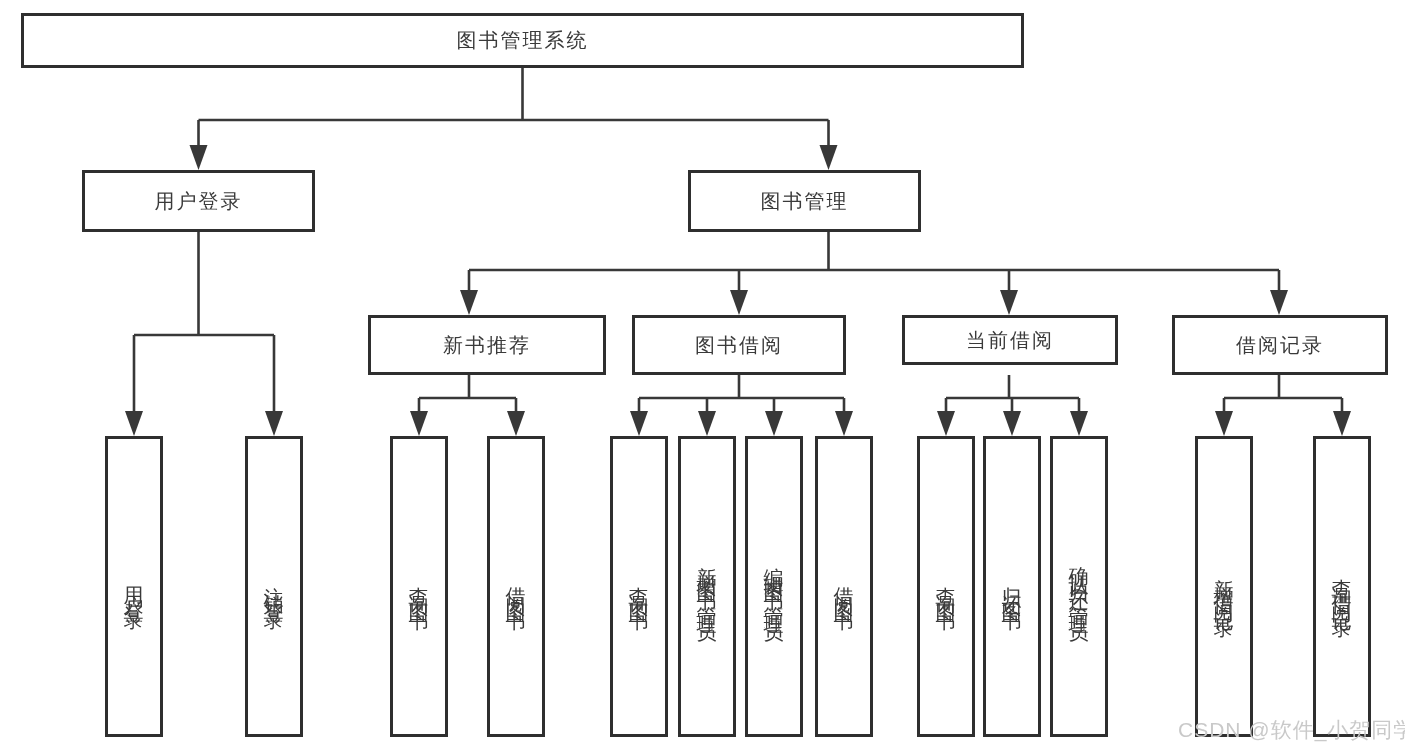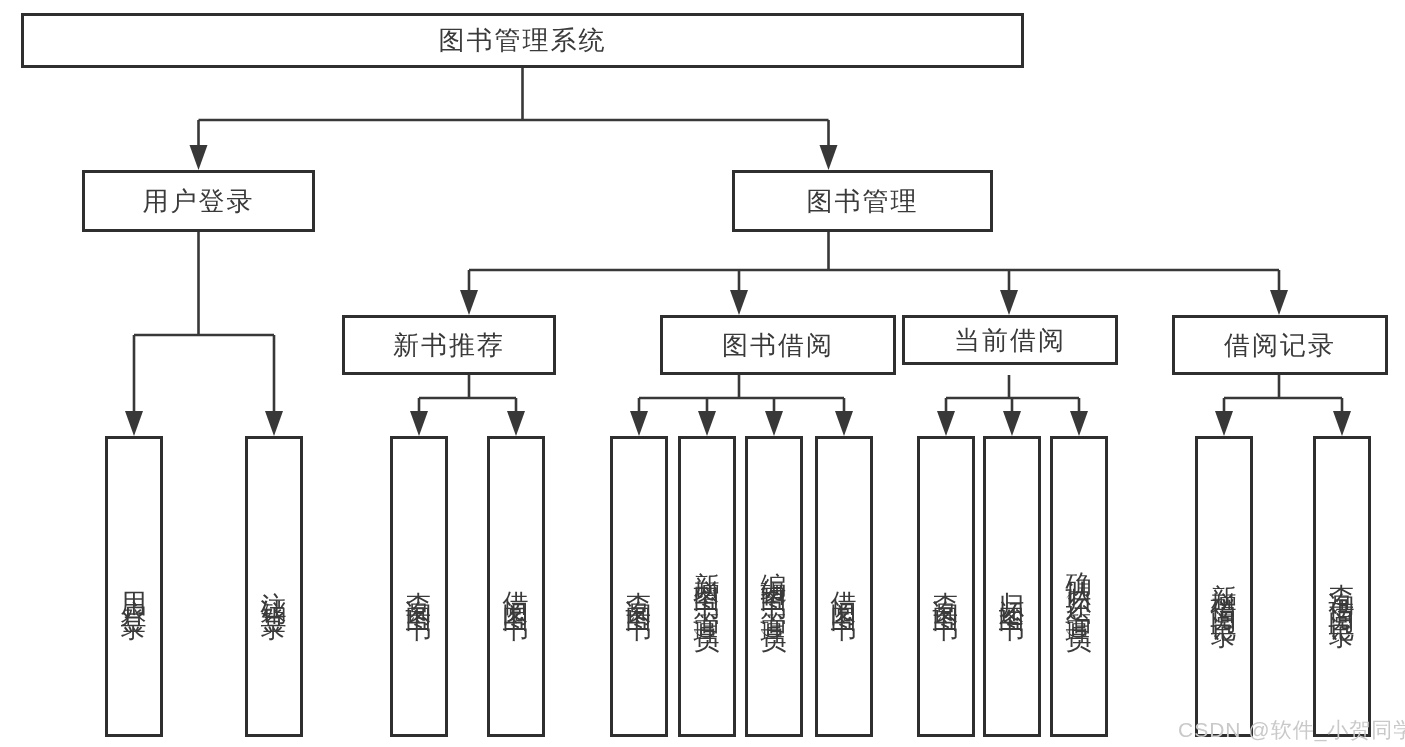--- a/index.html
+++ b/index.html
@@ -22,21 +22,21 @@
   .arrowhead{fill:var(--line);stroke:none;}
   .box{
     position:absolute;
     background:#fff;
     border:3px solid var(--box-border);
     box-sizing:border-box;
     display:flex;align-items:center;justify-content:center;
     z-index:2;
   }
   .lbl{
-    font-size:26px;color:var(--text);letter-spacing:2px;
+    font-size:20px;color:var(--text);letter-spacing:2px;
     white-space:nowrap;
   }
   .v .lbl{
     writing-mode:vertical-rl;
     letter-spacing:8px;
     line-height:1;
     white-space:normal;
   }
   .watermark{
     position:absolute;left:1178px;top:716px;
@@ -85,28 +85,28 @@
     <polygon class="arrowhead" points="1342,436 1333,411 1351,411"></polygon>
   </svg>
 
   <div class="box h" style="left:21px;top:13px;width:1003px;height:55px;">
     <span class="lbl">图书管理系统</span>
   </div>
 
   <div class="box h" style="left:82px;top:170px;width:233px;height:62px;">
     <span class="lbl">用户登录</span>
   </div>
-  <div class="box h" style="left:732px;top:170px;width:261px;height:62px;">
+  <div class="box h" style="left:688px;top:170px;width:233px;height:62px;">
     <span class="lbl">图书管理</span>
   </div>
 
-  <div class="box h" style="left:342px;top:315px;width:214px;height:60px;">
+  <div class="box h" style="left:368px;top:315px;width:238px;height:60px;">
     <span class="lbl">新书推荐</span>
   </div>
-  <div class="box h" style="left:632px;top:315px;width:236px;height:60px;margin-left:28px;">
+  <div class="box h" style="left:632px;top:315px;width:214px;height:60px;">
     <span class="lbl">图书借阅</span>
   </div>
   <div class="box h" style="left:902px;top:315px;width:216px;height:50px;">
     <span class="lbl">当前借阅</span>
   </div>
   <div class="box h" style="left:1172px;top:315px;width:216px;height:60px;">
     <span class="lbl">借阅记录</span>
   </div>
 
   <div class="box v" style="left:105px;top:436px;width:58px;height:301px;">

